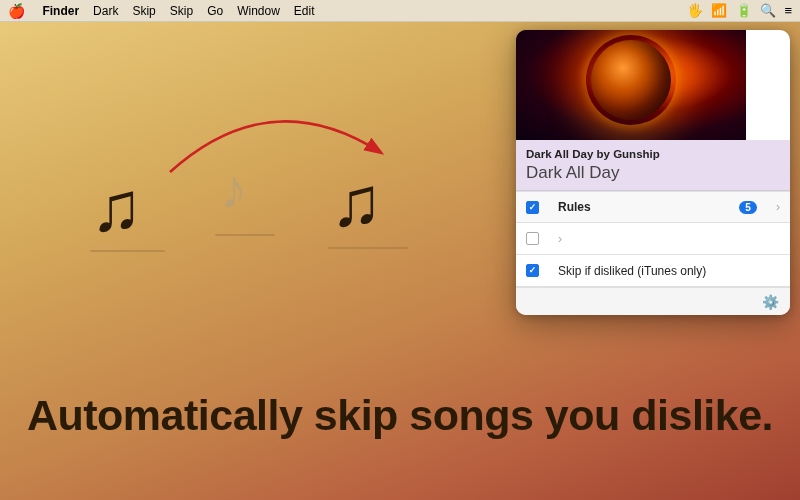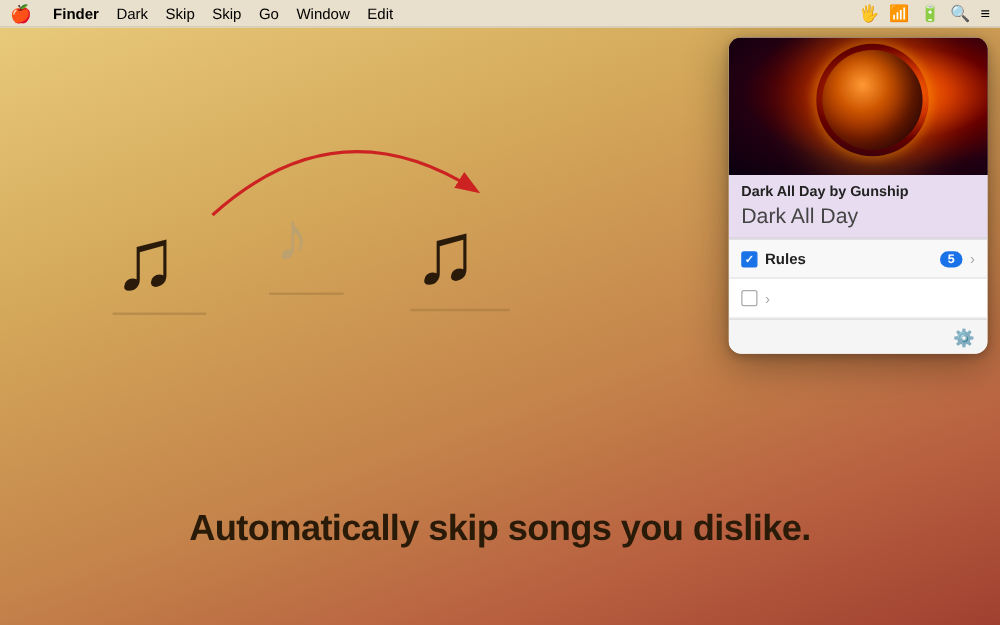--- a/index.html
+++ b/index.html
@@ -84,32 +84,32 @@
       font-size: 55px;
     }
 
     
     #bottom-text {
       position: absolute;
       bottom: 60px;
       left: 0;
       width: 100%;
       text-align: center;
-      font-size: 29px;
+      font-size: 43px;
       font-weight: 700;
       color: #2a1a08;
       letter-spacing: -0.5px;
     }
 
     
     #popup {
       position: absolute;
       top: 8px;
       right: 10px;
-      width: 207px;
+      width: 274px;
       background: #fff;
       border-radius: 10px;
       box-shadow: 0 8px 32px rgba(0,0,0,0.35), 0 2px 8px rgba(0,0,0,0.2);
       overflow: hidden;
       z-index: 200;
     }
 
     
     #album-art {
       width: 230px;
@@ -167,21 +167,21 @@
       line-height: 1.3;
     }
 
     
     .rule-row {
       display: flex;
       align-items: center;
       padding: 0 10px;
       height: 32px;
       border-bottom: 1px solid #e0e0e0;
-      gap: 6px;
+      gap: 19px;
       cursor: pointer;
       background: #fff;
     }
     .rule-row:last-of-type {
       border-bottom: none;
     }
 
     .rule-checkbox {
       width: 13px;
       height: 13px;
@@ -319,20 +319,24 @@
       <span class="rule-badge">5</span>
       <span class="rule-chevron">›</span>
     </div>
 
     <div class="rule-row">
       <div class="rule-checkbox"></div>
       <span class="rule-chevron">›</span>
     </div>
 
 
+    <div class="rule-row">
+      <div class="rule-checkbox checked"></div>
+      <span class="rule-label">Skip if disliked (iTunes only)</span>
+    </div>
 
     <div id="bottom-gear-row">
       <span class="gear-icon">⚙️</span>
     </div>
 
   </div>
 
 </div>
 
 </body></html>

